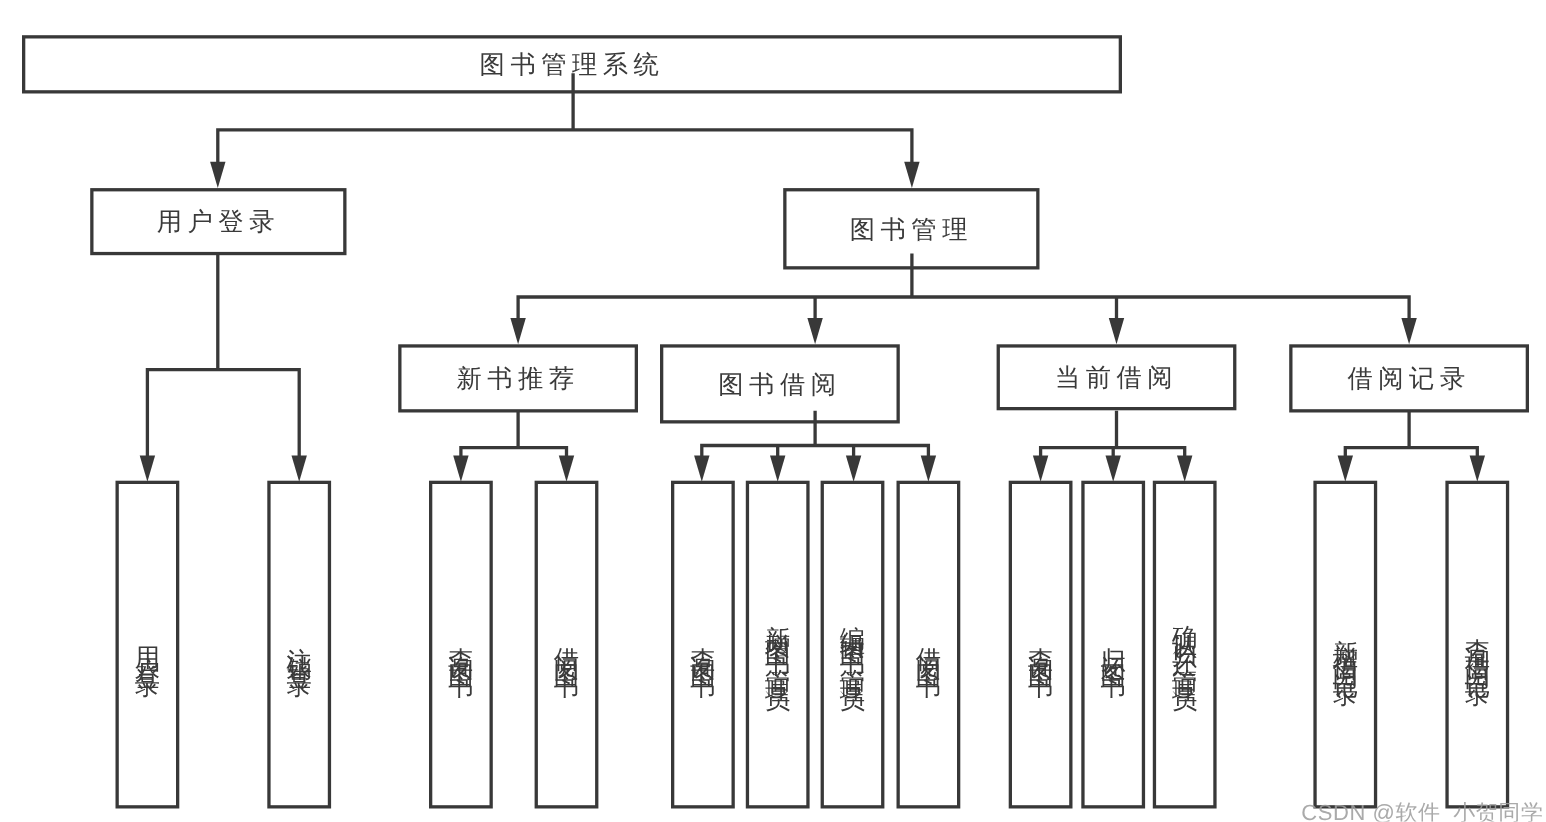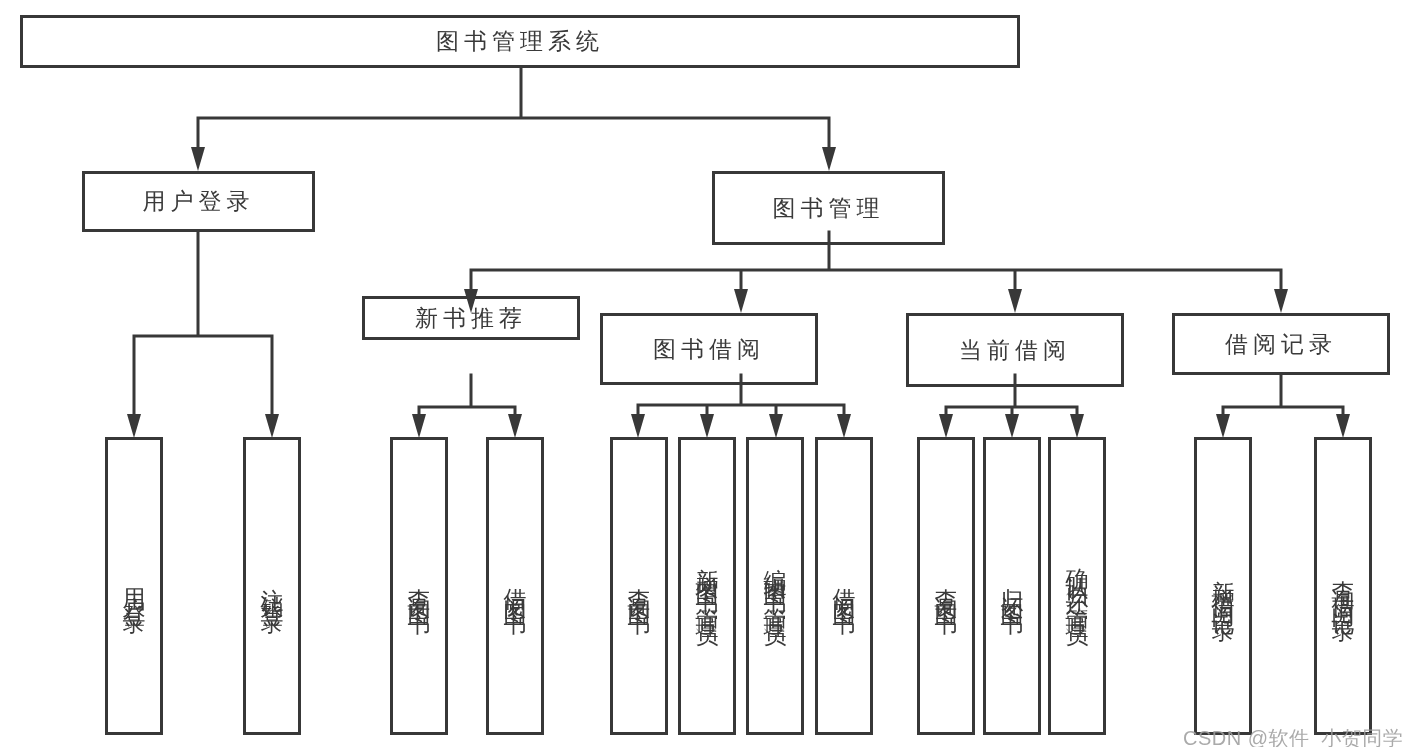--- a/index.html
+++ b/index.html
@@ -99,38 +99,38 @@
       <polygon points="769,414 783,414 776,438"></polygon>
       <polygon points="837,414 851,414 844,438"></polygon>
       <polygon points="939,414 953,414 946,438"></polygon>
       <polygon points="1005,414 1019,414 1012,438"></polygon>
       <polygon points="1070,414 1084,414 1077,438"></polygon>
       <polygon points="1216,414 1230,414 1223,438"></polygon>
       <polygon points="1336,414 1350,414 1343,438"></polygon>
     </g>
   </svg>
 
-  <div class="box" style="left:20px;top:15px;width:1000px;height:53px">
+  <div class="box" style="left:20px;top:32px;width:1000px;height:53px">
     <span class="hl">图书管理系统</span>
   </div>
 
   <div class="box" style="left:82px;top:171px;width:233px;height:61px">
     <span class="hl">用户登录</span>
   </div>
   <div class="box" style="left:712px;top:171px;width:233px;height:74px">
     <span class="hl">图书管理</span>
   </div>
 
-  <div class="box" style="left:362px;top:296px;width:218px;height:44px">
+  <div class="box" style="left:362px;top:313px;width:218px;height:62px">
     <span class="hl">新书推荐</span>
   </div>
   <div class="box" style="left:600px;top:313px;width:218px;height:72px">
     <span class="hl">图书借阅</span>
   </div>
-  <div class="box" style="left:906px;top:313px;width:218px;height:74px">
+  <div class="box" style="left:906px;top:313px;width:218px;height:60px">
     <span class="hl">当前借阅</span>
   </div>
   <div class="box" style="left:1172px;top:313px;width:218px;height:62px">
     <span class="hl">借阅记录</span>
   </div>
 
   <div class="box" style="left:105px;top:437px;width:58px;height:298px">
     <span class="vl">用户登录</span>
   </div>
   <div class="box" style="left:243px;top:437px;width:58px;height:298px">

